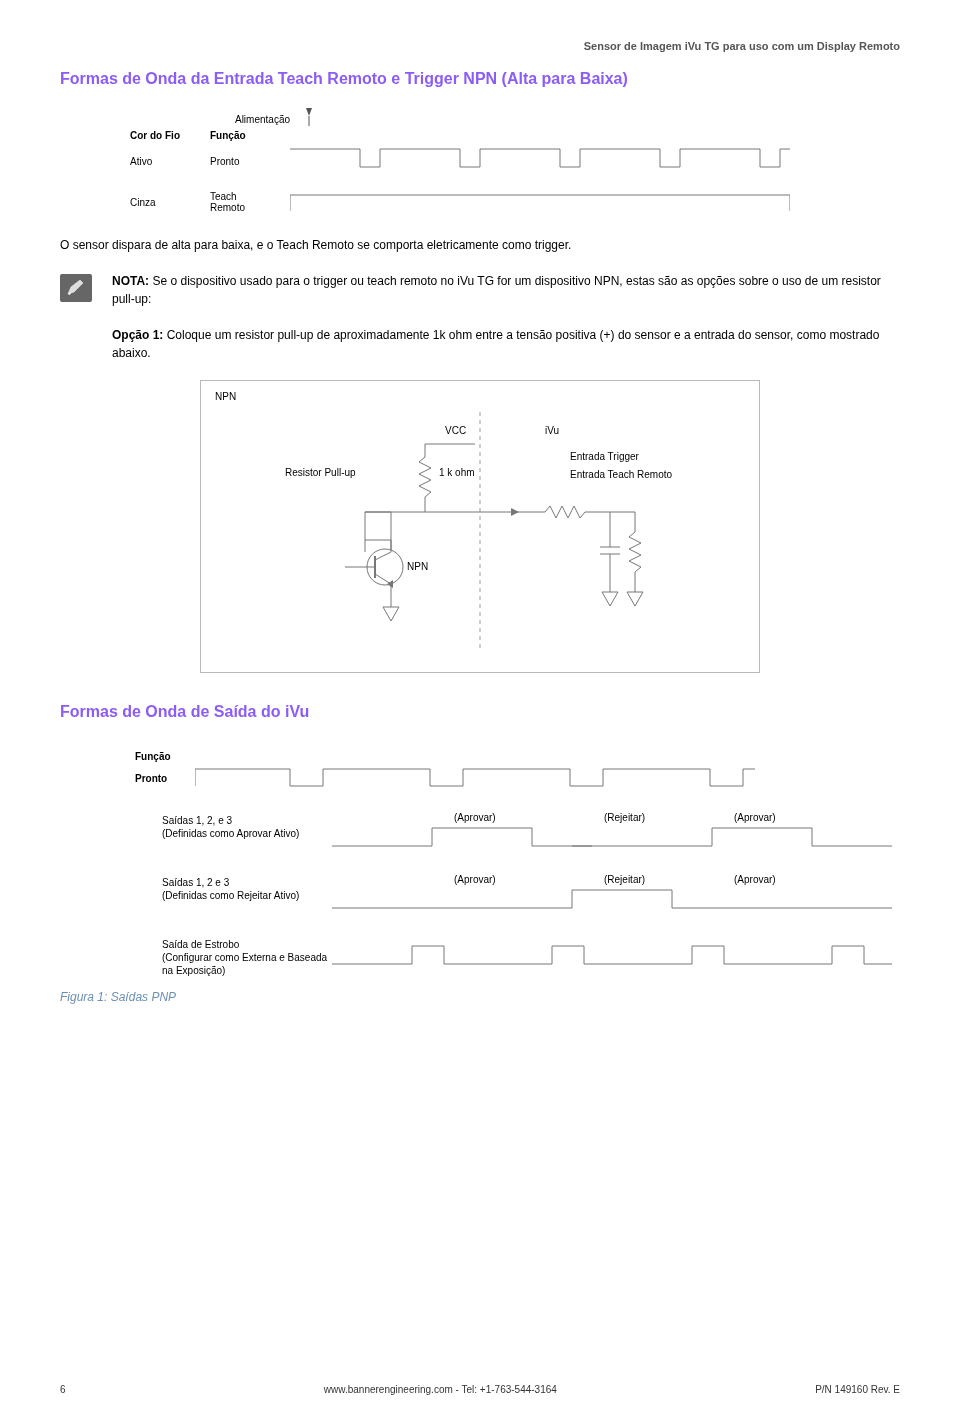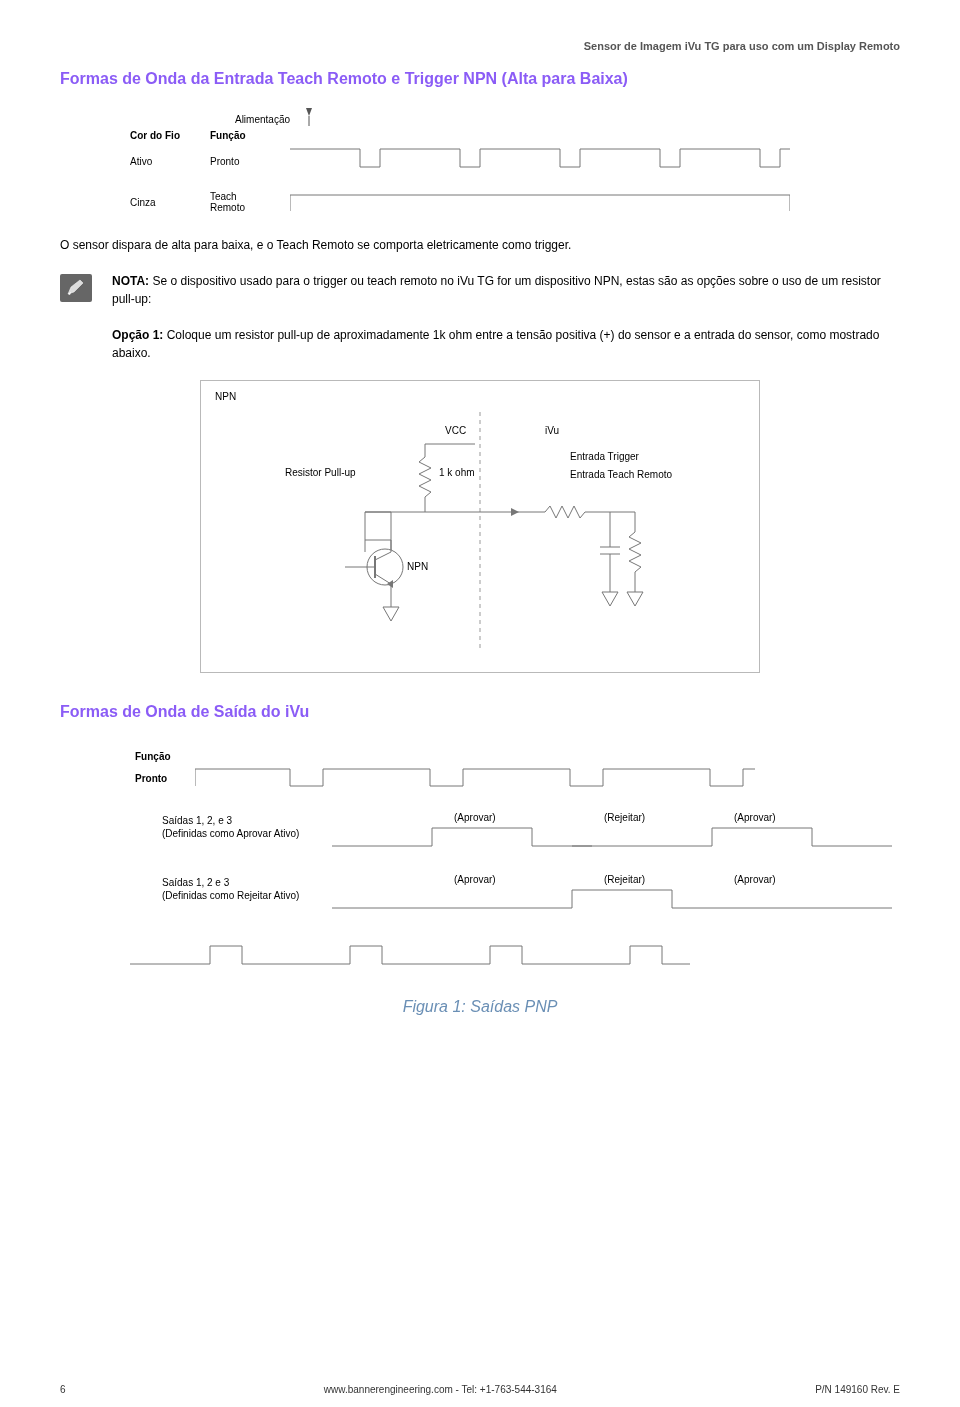--- a/index.html
+++ b/index.html
@@ -108,25 +108,24 @@
   }
   .out-wave {
     flex: 1;
     position: relative;
   }
   .wave-caption {
     font-size: 10px;
     position: absolute;
   }
   .figure-caption {
-    text-align: center;
     font-style: italic;
-    font-size: 16px;
+    font-size: 12px;
     color: #6a8fb5;
-    margin-top: 24px;
+    margin-top: 13px;
   }
   .footer {
     position: absolute;
     bottom: 12px;
     left: 60px;
     right: 60px;
     font-size: 10px;
     display: flex;
     justify-content: space-between;
     color: #333;
@@ -309,20 +308,24 @@
         <svg width="560" height="40">
           <polyline points="0,32 240,32 240,14 340,14 340,32 560,32" fill="none" stroke="#777" stroke-width="1"></polyline>
         </svg>
         <span class="wave-caption" style="left:122px; top:-2px;">(Aprovar)</span>
         <span class="wave-caption" style="left:272px; top:-2px;">(Rejeitar)</span>
         <span class="wave-caption" style="left:402px; top:-2px;">(Aprovar)</span>
       </div>
     </div>
 
     <div class="out-row">
+      <div class="out-label">
+        <span>Saída de Estrobo</span><br>
+        <span>(Configurar como Externa e Baseada na Exposição)</span>
+      </div>
       <div class="out-wave">
         <svg width="560" height="32">
           <polyline points="0,26 80,26 80,8 112,8 112,26 220,26 220,8 252,8 252,26 360,26 360,8 392,8 392,26 500,26 500,8 532,8 532,26 560,26" fill="none" stroke="#777" stroke-width="1"></polyline>
         </svg>
       </div>
     </div>
 
     <div class="figure-caption">Figura 1: Saídas PNP</div>
   </div>
 

